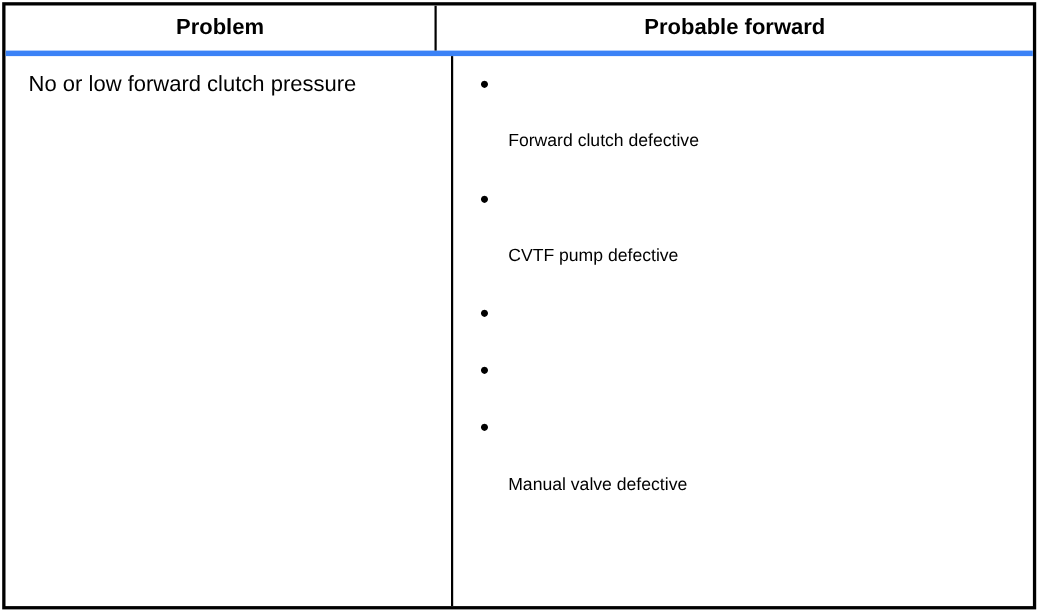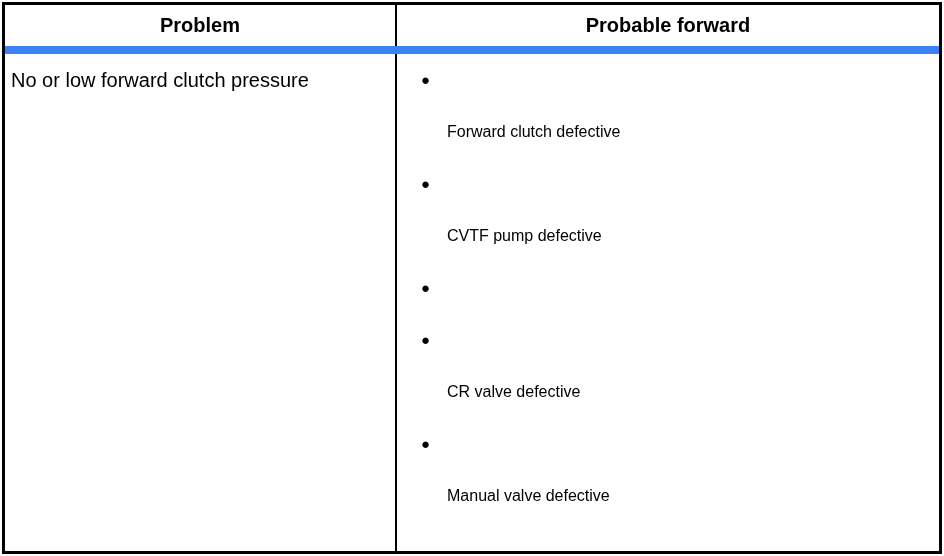--- a/index.html
+++ b/index.html
@@ -20,26 +20,27 @@
     height: 100%;
     border: 3px solid #000000;
     display: flex;
     flex-direction: column;
     overflow: hidden;
     background: #ffffff;
   }
   .header-row {
     display: flex;
     flex: 0 0 41px;
-    border-bottom: 8px solid #3b82f6;
+    border-bottom: 5px solid #3b82f6;
   }
   .body-row {
     display: flex;
     flex: 1 1 auto;
     overflow: hidden;
+    padding-left: 15px;
   }
   .cell-left {
     width: 392px;
     flex: 0 0 392px;
     border-right: 2px solid #000000;
     overflow: hidden;
   }
   .cell-right {
     flex: 1 1 auto;
     overflow: hidden;
@@ -103,21 +104,20 @@
           <div class="bullet-line">●</div>
           <div class="text-line">CVTF pump defective</div>
         </div>
 
         <div class="cause-item">
           <div class="bullet-line">●</div>
         </div>
 
         <div class="cause-item">
           <div class="bullet-line">●</div>
-          <div class="text-line">CR valve defective</div>
         </div>
 
         <div class="cause-item">
           <div class="bullet-line">●</div>
           <div class="text-line">Manual valve defective</div>
         </div>
 
       </div>
     </div>
 

